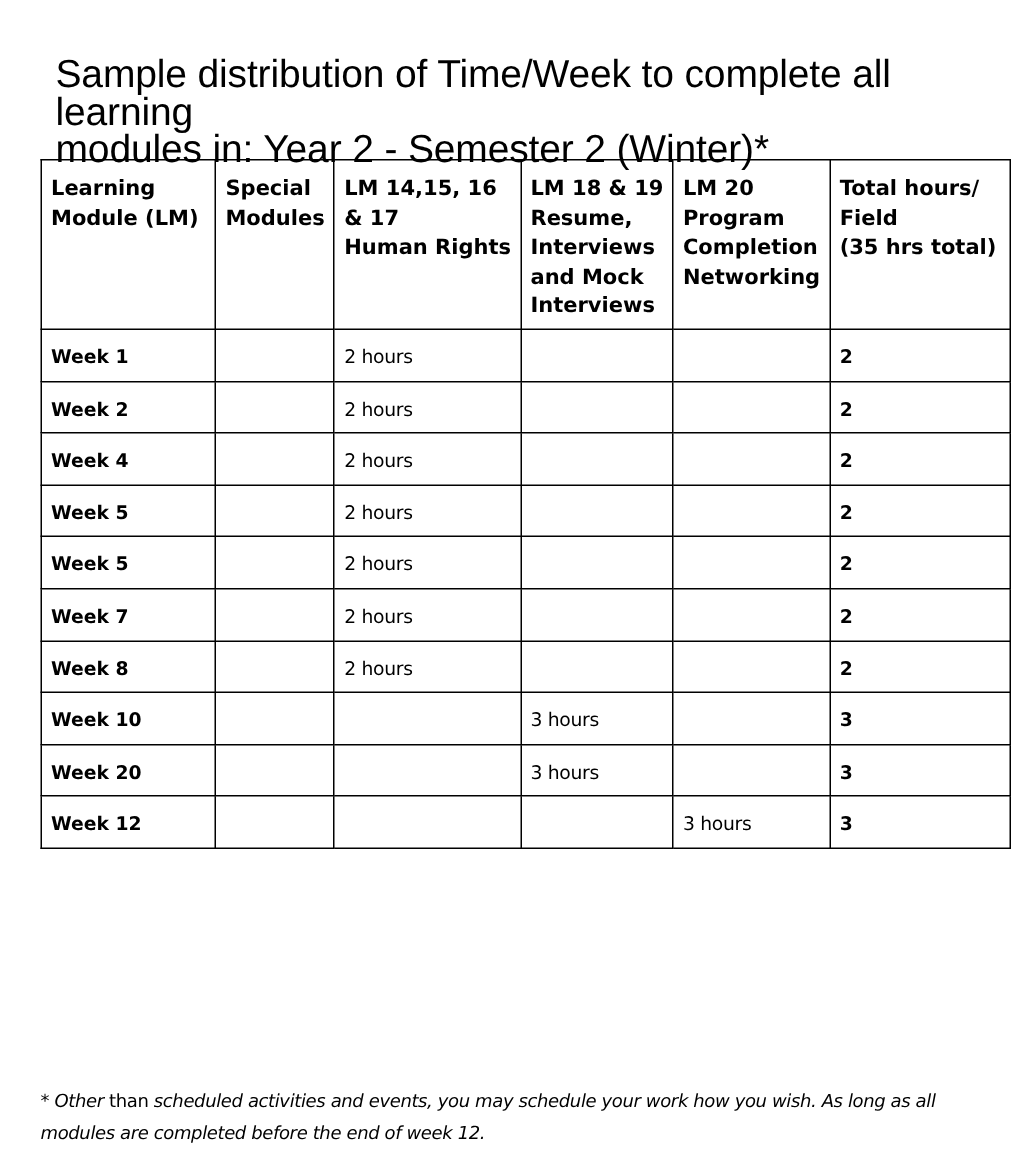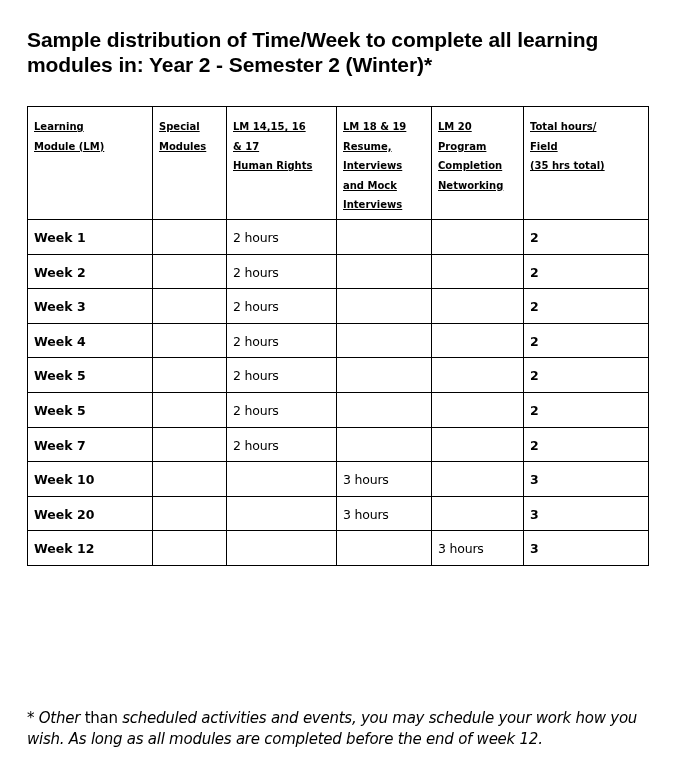--- a/index.html
+++ b/index.html
@@ -1,42 +1,42 @@
 <!DOCTYPE html>
 <html><head>
 <meta charset="utf-8">
 <style>
   html, body { margin: 0; padding: 0; background: #ffffff; }
   body { width: 674px; height: 778px; position: relative; overflow: hidden; color: #000; }
   .title {
     position: absolute; left: 27px; top: 27px; width: 630px;
-    font-family: "Liberation Sans", sans-serif; font-weight: bold;
-    font-size: 21px; line-height: 25px; letter-spacing: -0.1px; margin: 0;
+    font-family: "Liberation Sans", sans-serif; font-weight: normal;
+    font-size: 26px; line-height: 25px; letter-spacing: -0.1px; margin: 10px;
   }
   table.sched {
     position: absolute; left: 27px; top: 106px;
     border-collapse: collapse; table-layout: fixed;
     font-family: "DejaVu Sans", sans-serif; font-size: 12.5px;
   }
   table.sched td, table.sched th {
     border: 1px solid #000; padding: 0 6px; vertical-align: top;
     text-align: left; overflow: hidden;
   }
-  table.sched th { font-weight: bold; padding-top: 10px; line-height: 19.5px; font-size: 10px; text-decoration: underline; }
+  table.sched th { font-weight: bold; padding-top: 10px; line-height: 19.5px; font-size: 14px; }
   table.sched td { padding-top: 8px; line-height: 19px; }
   table.sched tr.hdr { height: 113px; }
   table.sched tr.row { height: 34.6px; margin-left: 16px; }
   table.sched tr.row.tall { height: 74px; }
   .wk { font-weight: bold; }
   .tot { font-weight: bold; }
   .hrs { font-family: "DejaVu Sans", sans-serif; font-weight: normal; letter-spacing: -0.2px; }
   .hdr-line { display: block; white-space: nowrap; }
   .footnote {
-    position: absolute; left: 27px; top: 708px; width: 630px;
-    font-family: "DejaVu Sans", sans-serif; font-size: 15px; line-height: 21px; margin: 0;
+    position: absolute; left: 27px; top: 724px; width: 630px;
+    font-family: "DejaVu Sans", sans-serif; font-size: 12px; line-height: 21px; margin: 0;
     letter-spacing: -0.25px;
   }
   .footnote .it { font-style: italic; }
 </style>
 </head>
 <body>
 
 <h1 class="title">
   <span>Sample distribution of Time/Week to complete all learning</span><br>
   <span>modules in: Year 2 - Semester 2 (Winter)*</span>
@@ -96,28 +96,20 @@
   </tr>
   <tr class="row">
     <td class="wk">Week 2</td>
     <td></td>
     <td class="hrs">2 hours</td>
     <td class="hrs"></td>
     <td class="hrs"></td>
     <td class="tot">2</td>
   </tr>
   <tr class="row">
-    <td class="wk">Week 3</td>
-    <td></td>
-    <td class="hrs">2 hours</td>
-    <td class="hrs"></td>
-    <td class="hrs"></td>
-    <td class="tot">2</td>
-  </tr>
-  <tr class="row">
     <td class="wk">Week 4</td>
     <td></td>
     <td class="hrs">2 hours</td>
     <td class="hrs"></td>
     <td class="hrs"></td>
     <td class="tot">2</td>
   </tr>
   <tr class="row">
     <td class="wk">Week 5</td>
     <td></td>
@@ -129,20 +121,28 @@
   <tr class="row">
     <td class="wk">Week 5</td>
     <td></td>
     <td class="hrs">2 hours</td>
     <td class="hrs"></td>
     <td class="hrs"></td>
     <td class="tot">2</td>
   </tr>
   <tr class="row">
     <td class="wk">Week 7</td>
+    <td></td>
+    <td class="hrs">2 hours</td>
+    <td class="hrs"></td>
+    <td class="hrs"></td>
+    <td class="tot">2</td>
+  </tr>
+  <tr class="row">
+    <td class="wk">Week 8</td>
     <td></td>
     <td class="hrs">2 hours</td>
     <td class="hrs"></td>
     <td class="hrs"></td>
     <td class="tot">2</td>
   </tr>
   <tr class="row">
     <td class="wk">Week 10</td>
     <td></td>
     <td class="hrs"></td>

